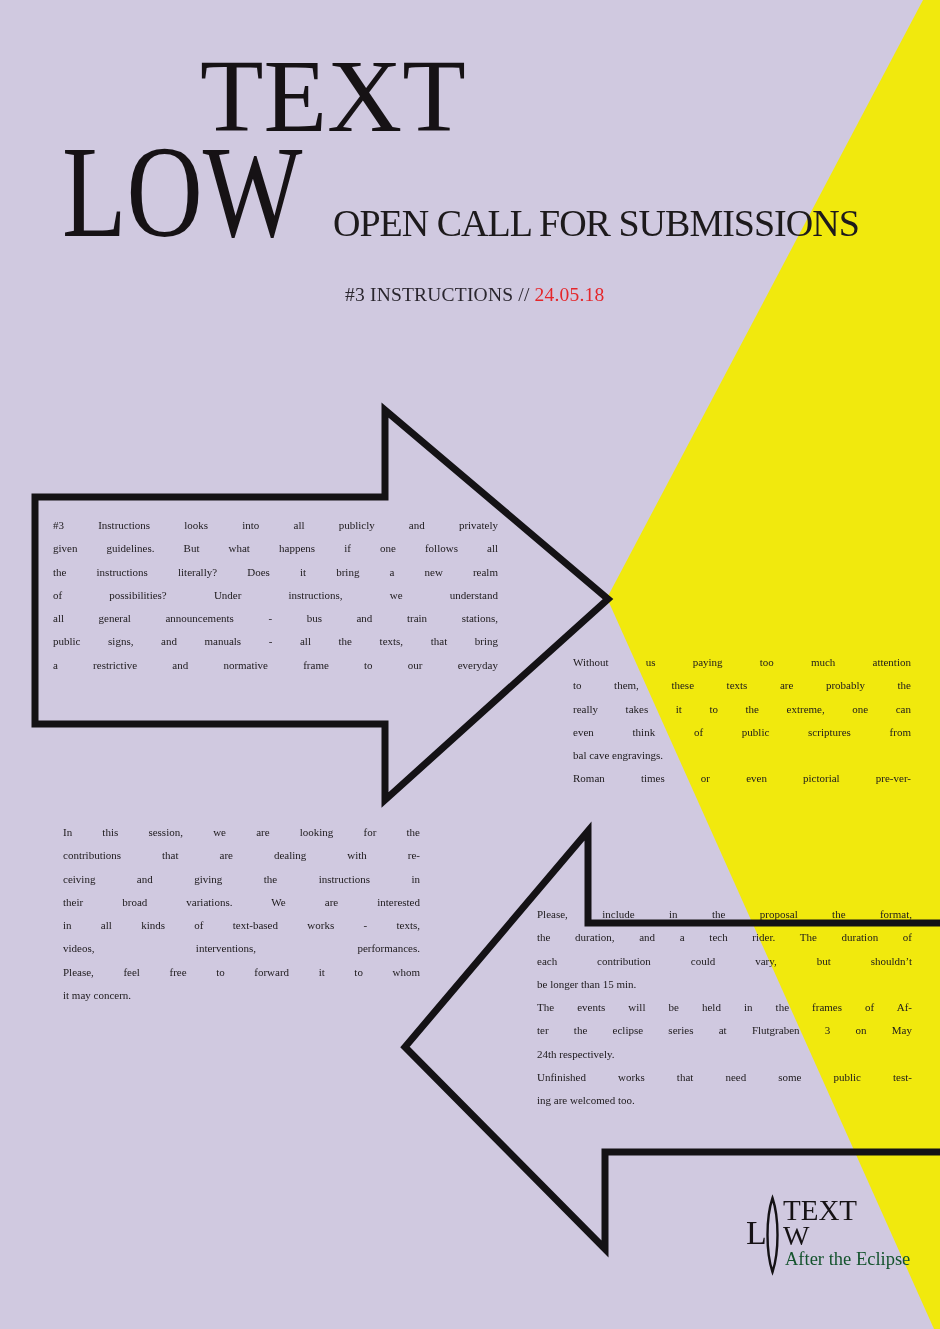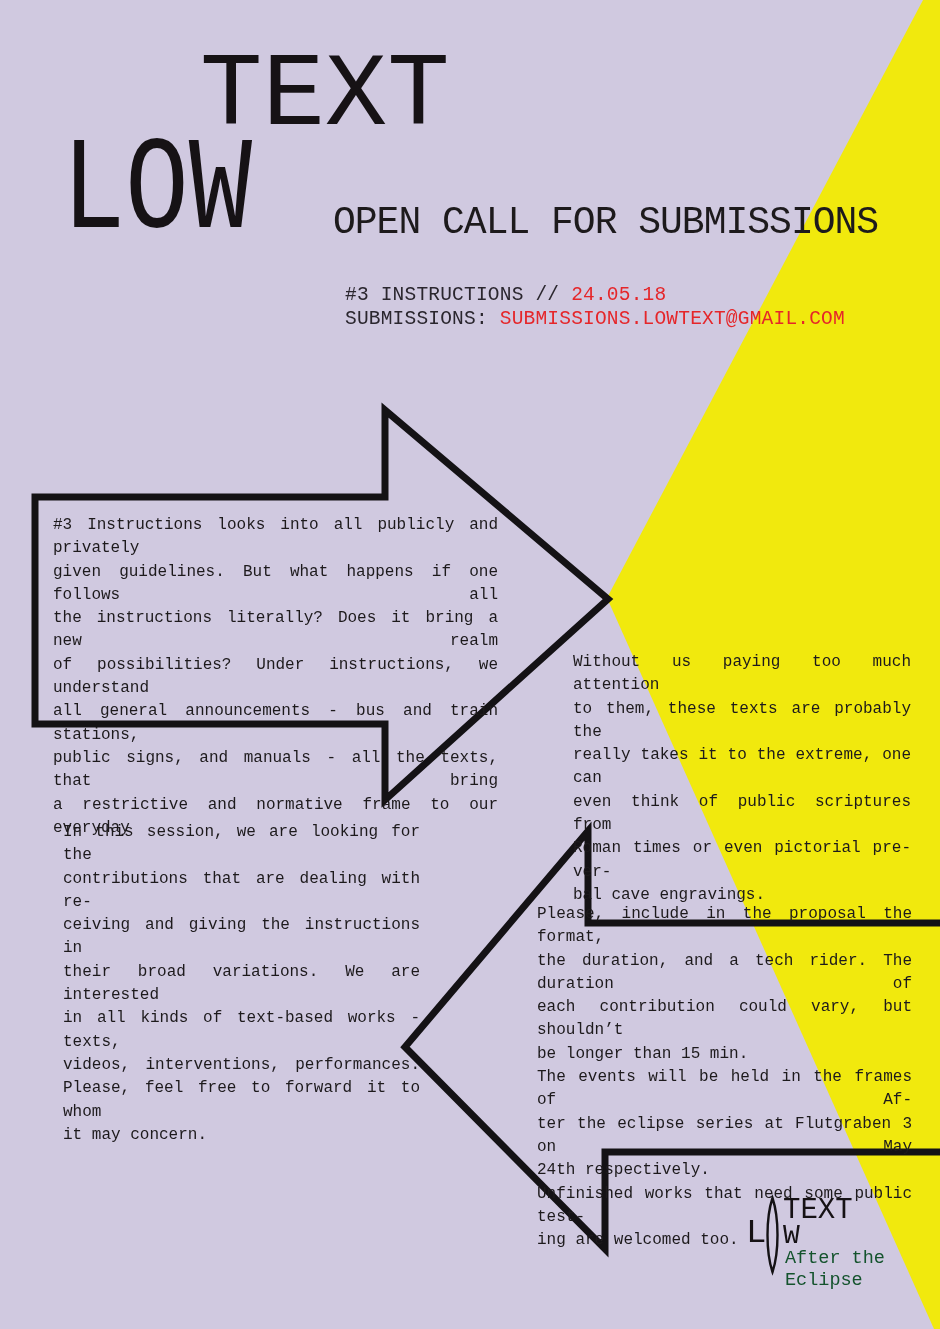--- a/index.html
+++ b/index.html
@@ -1,31 +1,31 @@
 <!DOCTYPE html>
 <html><head>
 <meta charset="utf-8">
 <style>
   html,body{margin:0;padding:0;background:#888;}
   .poster{
     position:relative;width:940px;height:1329px;overflow:hidden;
     background:#d0c9e0;
-    font-family:Liberation Mono, monospace;
+    font-family:Liberation Serif, serif;
     color:#1d1a1c;
   }
   svg.bg{position:absolute;left:0;top:0;width:940px;height:1329px;display:block;}
   .abs{position:absolute;margin:0;}
   .t-text{left:200px;top:44px;font-size:104px;line-height:1;font-weight:400;color:#161215;}
   .t-low{left:62px;top:126px;font-size:132px;line-height:1;font-weight:400;color:#161215;
          transform:scaleX(.80);transform-origin:left top;}
   .heading{left:333px;top:204px;font-size:38px;line-height:1;font-weight:400;
            letter-spacing:-1px;color:#1d1a1c;}
   .info{left:345px;top:283px;font-size:19.5px;line-height:24px;letter-spacing:.2px;color:#2a262e;}
   .info .red{color:#e5262a;}
-  .block{font-size:16px;line-height:23.3px;color:#1d1a1c;}
+  .block{font-size:11px;line-height:23.3px;color:#1d1a1c;}
   .block .line{text-align:justify;text-align-last:justify;-moz-text-align-last:justify;}
   .block .line.last{text-align-last:left;-moz-text-align-last:left;}
   #block-intro   {left:53px; top:514px;width:445px;}
   #block-without {left:573px;top:651px;width:338px;}
   #block-session {left:63px; top:821px;width:357px;}
   #block-proposal{left:517px;top:903px;width:375px;margin-left:20px;}
   .fl-l   {left:746px;top:1216px;font-size:34px;line-height:1;color:#161215;}
   .fl-text{left:783px;top:1196px;font-size:29px;line-height:1;color:#161215;}
   .fl-w   {left:783px;top:1222px;font-size:28px;line-height:1;color:#161215;}
   .fl-tag {left:785px;top:1248px;font-size:18.5px;line-height:1.2;color:#14532d;}
@@ -42,40 +42,39 @@
     <path d="M 772.5,1198 C 776.5,1210 777.5,1222 777.5,1235 C 777.5,1248 776.5,1260 772.5,1272 C 768.5,1260 767.5,1248 767.5,1235 C 767.5,1222 768.5,1210 772.5,1198 Z" fill="none" stroke="#141215" stroke-width="2.4"></path>
   </svg>
 
   <h1 class="abs t-text">TEXT</h1>
   <h1 class="abs t-low">LOW</h1>
 
   <h2 class="abs heading">OPEN CALL FOR SUBMISSIONS</h2>
 
   <div class="abs info">
     <div><span>#3 INSTRUCTIONS // </span><span class="red">24.05.18</span></div>
-    <div><span>SUBMISSIONS: </span><span class="red">SUBMISSIONS.LOWTEXT@GMAIL.COM</span></div>
   </div>
 
   <div id="block-intro" class="abs block">
       <div class="line">#3 Instructions looks into all publicly and privately</div>
       <div class="line">given guidelines. But what happens if one follows all</div>
       <div class="line">the instructions literally? Does it bring a new realm</div>
       <div class="line">of possibilities? Under instructions, we understand</div>
       <div class="line">all general announcements - bus and train stations,</div>
       <div class="line">public signs, and manuals - all the texts, that bring</div>
       <div class="line">a restrictive and normative frame to our everyday</div>
     </div>
 
   <div id="block-without" class="abs block">
       <div class="line">Without us paying too much attention</div>
       <div class="line">to them, these texts are probably the</div>
       <div class="line">really takes it to the extreme, one can</div>
       <div class="line">even think of public scriptures from</div>
+      <div class="line last">bal cave engravings.</div>
       <div class="line">Roman times or even pictorial pre-ver-</div>
-      <div class="line last">bal cave engravings.</div>
     </div>
 
   <div id="block-session" class="abs block">
       <div class="line">In this session, we are looking for the</div>
       <div class="line">contributions that are dealing with re-</div>
       <div class="line">ceiving and giving the instructions in</div>
       <div class="line">their broad variations. We are interested</div>
       <div class="line">in all kinds of text-based works - texts,</div>
       <div class="line">videos, interventions, performances.</div>
       <div class="line">Please, feel free to forward it to whom</div>

